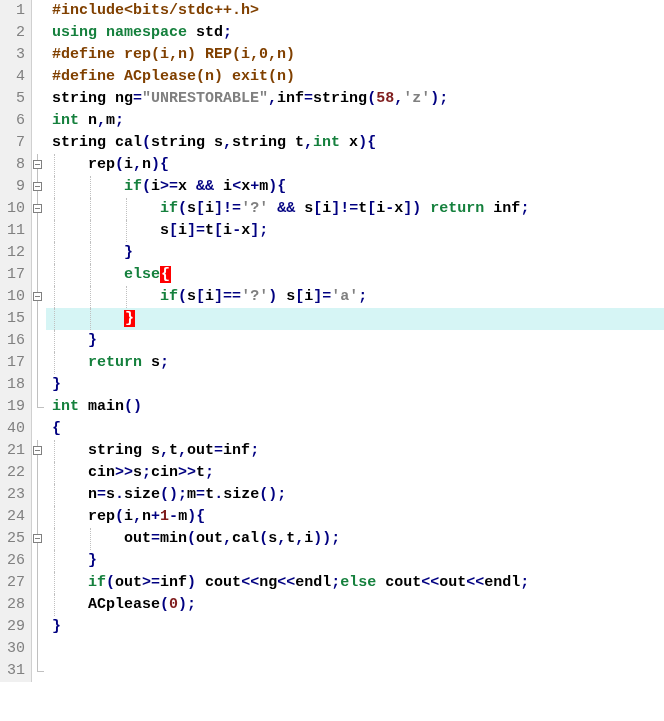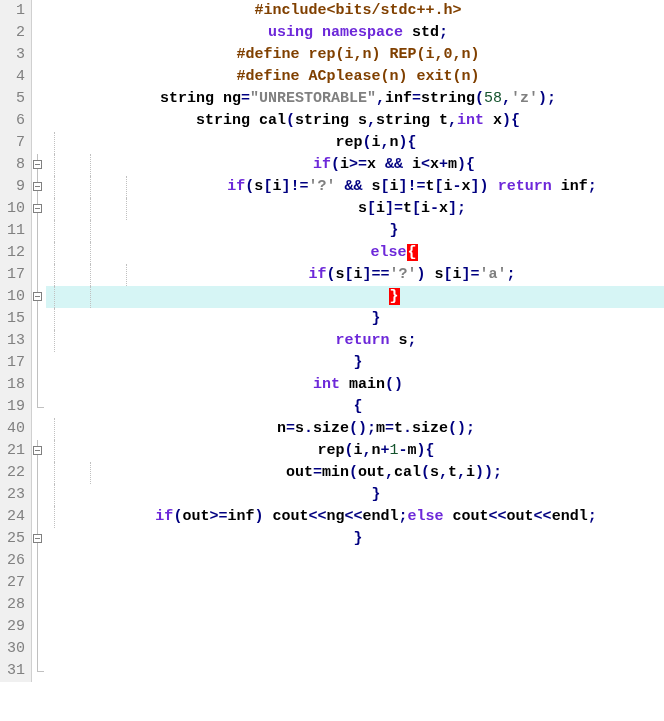--- a/index.html
+++ b/index.html
@@ -81,37 +81,36 @@
   .code-col {
     flex: 1;
     position: relative;
   }
   .code-line {
     height: 22px;
     line-height: 22px;
     padding-left: 6px;
     white-space: pre;
     position: relative;
-    text-align: center;
   }
   .code-line.hl {
     background: #d6f5f5;
   }
   .indent-guide {
     position: absolute;
     top: 0;
     bottom: 0;
     width: 0;
     border-left: 1px dotted #c0c0c0;
   }
   .tok { color: #000000; font-weight: bold; }
-  .kw  { color: #6d28d9; font-weight: bold; }
+  .kw  { color: #15803d; font-weight: bold; }
   .pp  { color: #804000; font-weight: bold; }
   .str { color: #808080; font-weight: bold; }
-  .num { color: #14532d; font-weight: normal; }
+  .num { color: #7f1d1d; font-weight: bold; }
   .pun { color: #000080; font-weight: bold; }
   .hlbrace {
     background: #ff0000;
     color: #ffffff;
     font-weight: bold;
     padding: 0 1px;
   }
 </style>
 </head>
 <body>
@@ -126,21 +125,21 @@
       <div class="gutter-line">6</div>
       <div class="gutter-line">7</div>
       <div class="gutter-line">8</div>
       <div class="gutter-line">9</div>
       <div class="gutter-line">10</div>
       <div class="gutter-line">11</div>
       <div class="gutter-line">12</div>
       <div class="gutter-line">17</div>
       <div class="gutter-line">10</div>
       <div class="gutter-line">15</div>
-      <div class="gutter-line">13</div>
+      <div class="gutter-line">16</div>
       <div class="gutter-line">17</div>
       <div class="gutter-line">18</div>
       <div class="gutter-line">19</div>
       <div class="gutter-line">40</div>
       <div class="gutter-line">21</div>
       <div class="gutter-line">22</div>
       <div class="gutter-line">23</div>
       <div class="gutter-line">24</div>
       <div class="gutter-line">25</div>
       <div class="gutter-line">26</div>
@@ -234,34 +233,38 @@
       <div class="fold-cell">
         <div class="fold-corner"></div>
       </div>
     </div>
   <div class="code-col" id="codecol">
       <div class="code-line"><span class="pp">#include&lt;bits/stdc++.h&gt;</span></div>
       <div class="code-line"><span class="kw">using</span><span class="tok"> </span><span class="kw">namespace</span><span class="tok"> std</span><span class="pun">;</span></div>
       <div class="code-line"><span class="pp">#define rep(i,n) REP(i,0,n)</span></div>
       <div class="code-line"><span class="pp">#define ACplease(n) exit(n)</span></div>
       <div class="code-line"><span class="tok">string ng</span><span class="pun">=</span><span class="str">"UNRESTORABLE"</span><span class="pun">,</span><span class="tok">inf</span><span class="pun">=</span><span class="tok">string</span><span class="pun">(</span><span class="num">58</span><span class="pun">,</span><span class="str">'z'</span><span class="pun">);</span></div>
+      <div class="code-line"><span class="kw">int</span><span class="tok"> n</span><span class="pun">,</span><span class="tok">m</span><span class="pun">;</span></div>
       <div class="code-line"><span class="tok">string cal</span><span class="pun">(</span><span class="tok">string s</span><span class="pun">,</span><span class="tok">string t</span><span class="pun">,</span><span class="kw">int</span><span class="tok"> x</span><span class="pun">){</span></div>
       <div class="code-line"><div class="indent-guide" style="left: 8px;"></div><span class="tok">    rep</span><span class="pun">(</span><span class="tok">i</span><span class="pun">,</span><span class="tok">n</span><span class="pun">){</span></div>
       <div class="code-line"><div class="indent-guide" style="left: 8px;"></div><div class="indent-guide" style="left: 44px;"></div><span class="tok">        </span><span class="kw">if</span><span class="pun">(</span><span class="tok">i</span><span class="pun">&gt;=</span><span class="tok">x </span><span class="pun">&amp;&amp;</span><span class="tok"> i</span><span class="pun">&lt;</span><span class="tok">x</span><span class="pun">+</span><span class="tok">m</span><span class="pun">){</span></div>
       <div class="code-line"><div class="indent-guide" style="left: 8px;"></div><div class="indent-guide" style="left: 44px;"></div><div class="indent-guide" style="left: 80px;"></div><span class="tok">            </span><span class="kw">if</span><span class="pun">(</span><span class="tok">s</span><span class="pun">[</span><span class="tok">i</span><span class="pun">]!=</span><span class="str">'?'</span><span class="tok"> </span><span class="pun">&amp;&amp;</span><span class="tok"> s</span><span class="pun">[</span><span class="tok">i</span><span class="pun">]!=</span><span class="tok">t</span><span class="pun">[</span><span class="tok">i</span><span class="pun">-</span><span class="tok">x</span><span class="pun">])</span><span class="tok"> </span><span class="kw">return</span><span class="tok"> inf</span><span class="pun">;</span></div>
       <div class="code-line"><div class="indent-guide" style="left: 8px;"></div><div class="indent-guide" style="left: 44px;"></div><div class="indent-guide" style="left: 80px;"></div><span class="tok">            s</span><span class="pun">[</span><span class="tok">i</span><span class="pun">]=</span><span class="tok">t</span><span class="pun">[</span><span class="tok">i</span><span class="pun">-</span><span class="tok">x</span><span class="pun">];</span></div>
       <div class="code-line"><div class="indent-guide" style="left: 8px;"></div><div class="indent-guide" style="left: 44px;"></div><span class="tok">        </span><span class="pun">}</span></div>
       <div class="code-line"><div class="indent-guide" style="left: 8px;"></div><div class="indent-guide" style="left: 44px;"></div><span class="tok">        </span><span class="kw">else</span><span class="hlbrace">{</span></div>
       <div class="code-line"><div class="indent-guide" style="left: 8px;"></div><div class="indent-guide" style="left: 44px;"></div><div class="indent-guide" style="left: 80px;"></div><span class="tok">            </span><span class="kw">if</span><span class="pun">(</span><span class="tok">s</span><span class="pun">[</span><span class="tok">i</span><span class="pun">]==</span><span class="str">'?'</span><span class="pun">)</span><span class="tok"> s</span><span class="pun">[</span><span class="tok">i</span><span class="pun">]=</span><span class="str">'a'</span><span class="pun">;</span></div>
       <div class="code-line hl"><div class="indent-guide" style="left: 8px;"></div><div class="indent-guide" style="left: 44px;"></div><span class="tok">        </span><span class="hlbrace">}</span></div>
       <div class="code-line"><div class="indent-guide" style="left: 8px;"></div><span class="tok">    </span><span class="pun">}</span></div>
       <div class="code-line"><div class="indent-guide" style="left: 8px;"></div><span class="tok">    </span><span class="kw">return</span><span class="tok"> s</span><span class="pun">;</span></div>
       <div class="code-line"><span class="pun">}</span></div>
       <div class="code-line"><span class="kw">int</span><span class="tok"> main</span><span class="pun">()</span></div>
       <div class="code-line"><span class="pun">{</span></div>
+      <div class="code-line"><div class="indent-guide" style="left: 8px;"></div><span class="tok">    string s</span><span class="pun">,</span><span class="tok">t</span><span class="pun">,</span><span class="tok">out</span><span class="pun">=</span><span class="tok">inf</span><span class="pun">;</span></div>
+      <div class="code-line"><div class="indent-guide" style="left: 8px;"></div><span class="tok">    cin</span><span class="pun">&gt;&gt;</span><span class="tok">s</span><span class="pun">;</span><span class="tok">cin</span><span class="pun">&gt;&gt;</span><span class="tok">t</span><span class="pun">;</span></div>
       <div class="code-line"><div class="indent-guide" style="left: 8px;"></div><span class="tok">    n</span><span class="pun">=</span><span class="tok">s</span><span class="pun">.</span><span class="tok">size</span><span class="pun">();</span><span class="tok">m</span><span class="pun">=</span><span class="tok">t</span><span class="pun">.</span><span class="tok">size</span><span class="pun">();</span></div>
       <div class="code-line"><div class="indent-guide" style="left: 8px;"></div><span class="tok">    rep</span><span class="pun">(</span><span class="tok">i</span><span class="pun">,</span><span class="tok">n</span><span class="pun">+</span><span class="num">1</span><span class="pun">-</span><span class="tok">m</span><span class="pun">){</span></div>
       <div class="code-line"><div class="indent-guide" style="left: 8px;"></div><div class="indent-guide" style="left: 44px;"></div><span class="tok">        out</span><span class="pun">=</span><span class="tok">min</span><span class="pun">(</span><span class="tok">out</span><span class="pun">,</span><span class="tok">cal</span><span class="pun">(</span><span class="tok">s</span><span class="pun">,</span><span class="tok">t</span><span class="pun">,</span><span class="tok">i</span><span class="pun">));</span></div>
       <div class="code-line"><div class="indent-guide" style="left: 8px;"></div><span class="tok">    </span><span class="pun">}</span></div>
       <div class="code-line"><div class="indent-guide" style="left: 8px;"></div><span class="tok">    </span><span class="kw">if</span><span class="pun">(</span><span class="tok">out</span><span class="pun">&gt;=</span><span class="tok">inf</span><span class="pun">)</span><span class="tok"> cout</span><span class="pun">&lt;&lt;</span><span class="tok">ng</span><span class="pun">&lt;&lt;</span><span class="tok">endl</span><span class="pun">;</span><span class="kw">else</span><span class="tok"> cout</span><span class="pun">&lt;&lt;</span><span class="tok">out</span><span class="pun">&lt;&lt;</span><span class="tok">endl</span><span class="pun">;</span></div>
+      <div class="code-line"><div class="indent-guide" style="left: 8px;"></div><span class="tok">    ACplease</span><span class="pun">(</span><span class="num">0</span><span class="pun">);</span></div>
       <div class="code-line"><span class="pun">}</span></div>
     </div>
 </div>
 
 </body></html>

